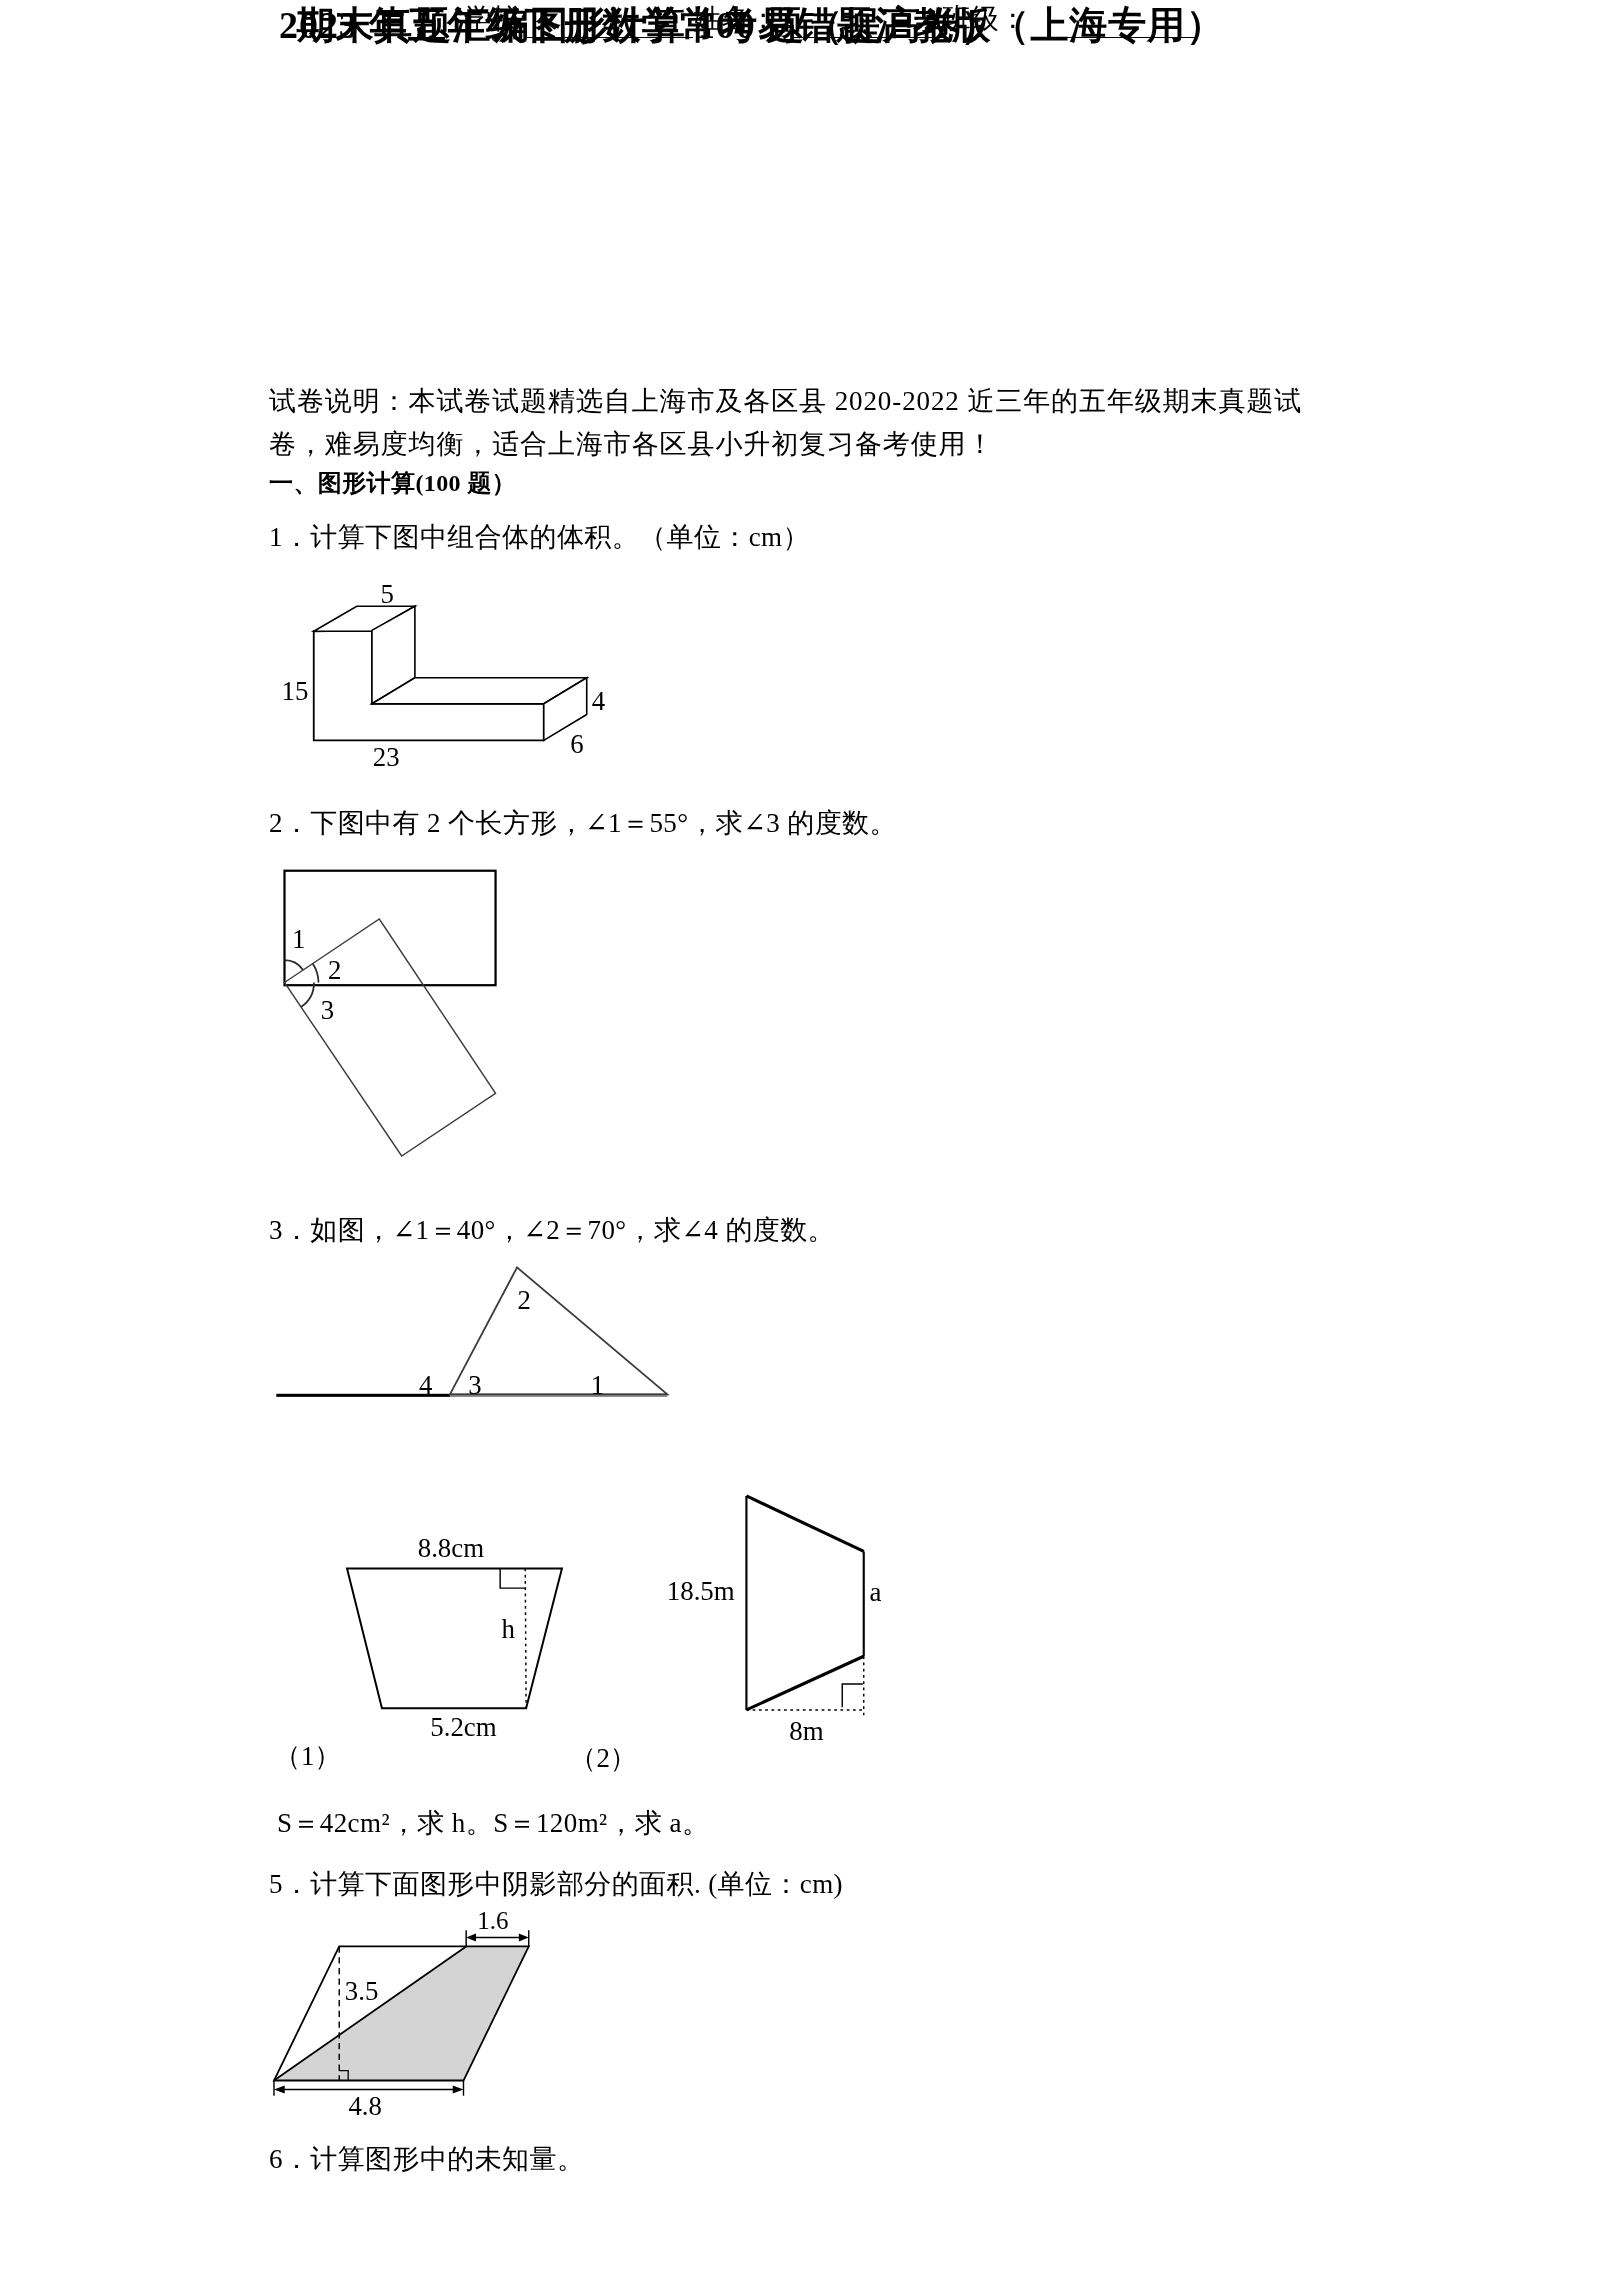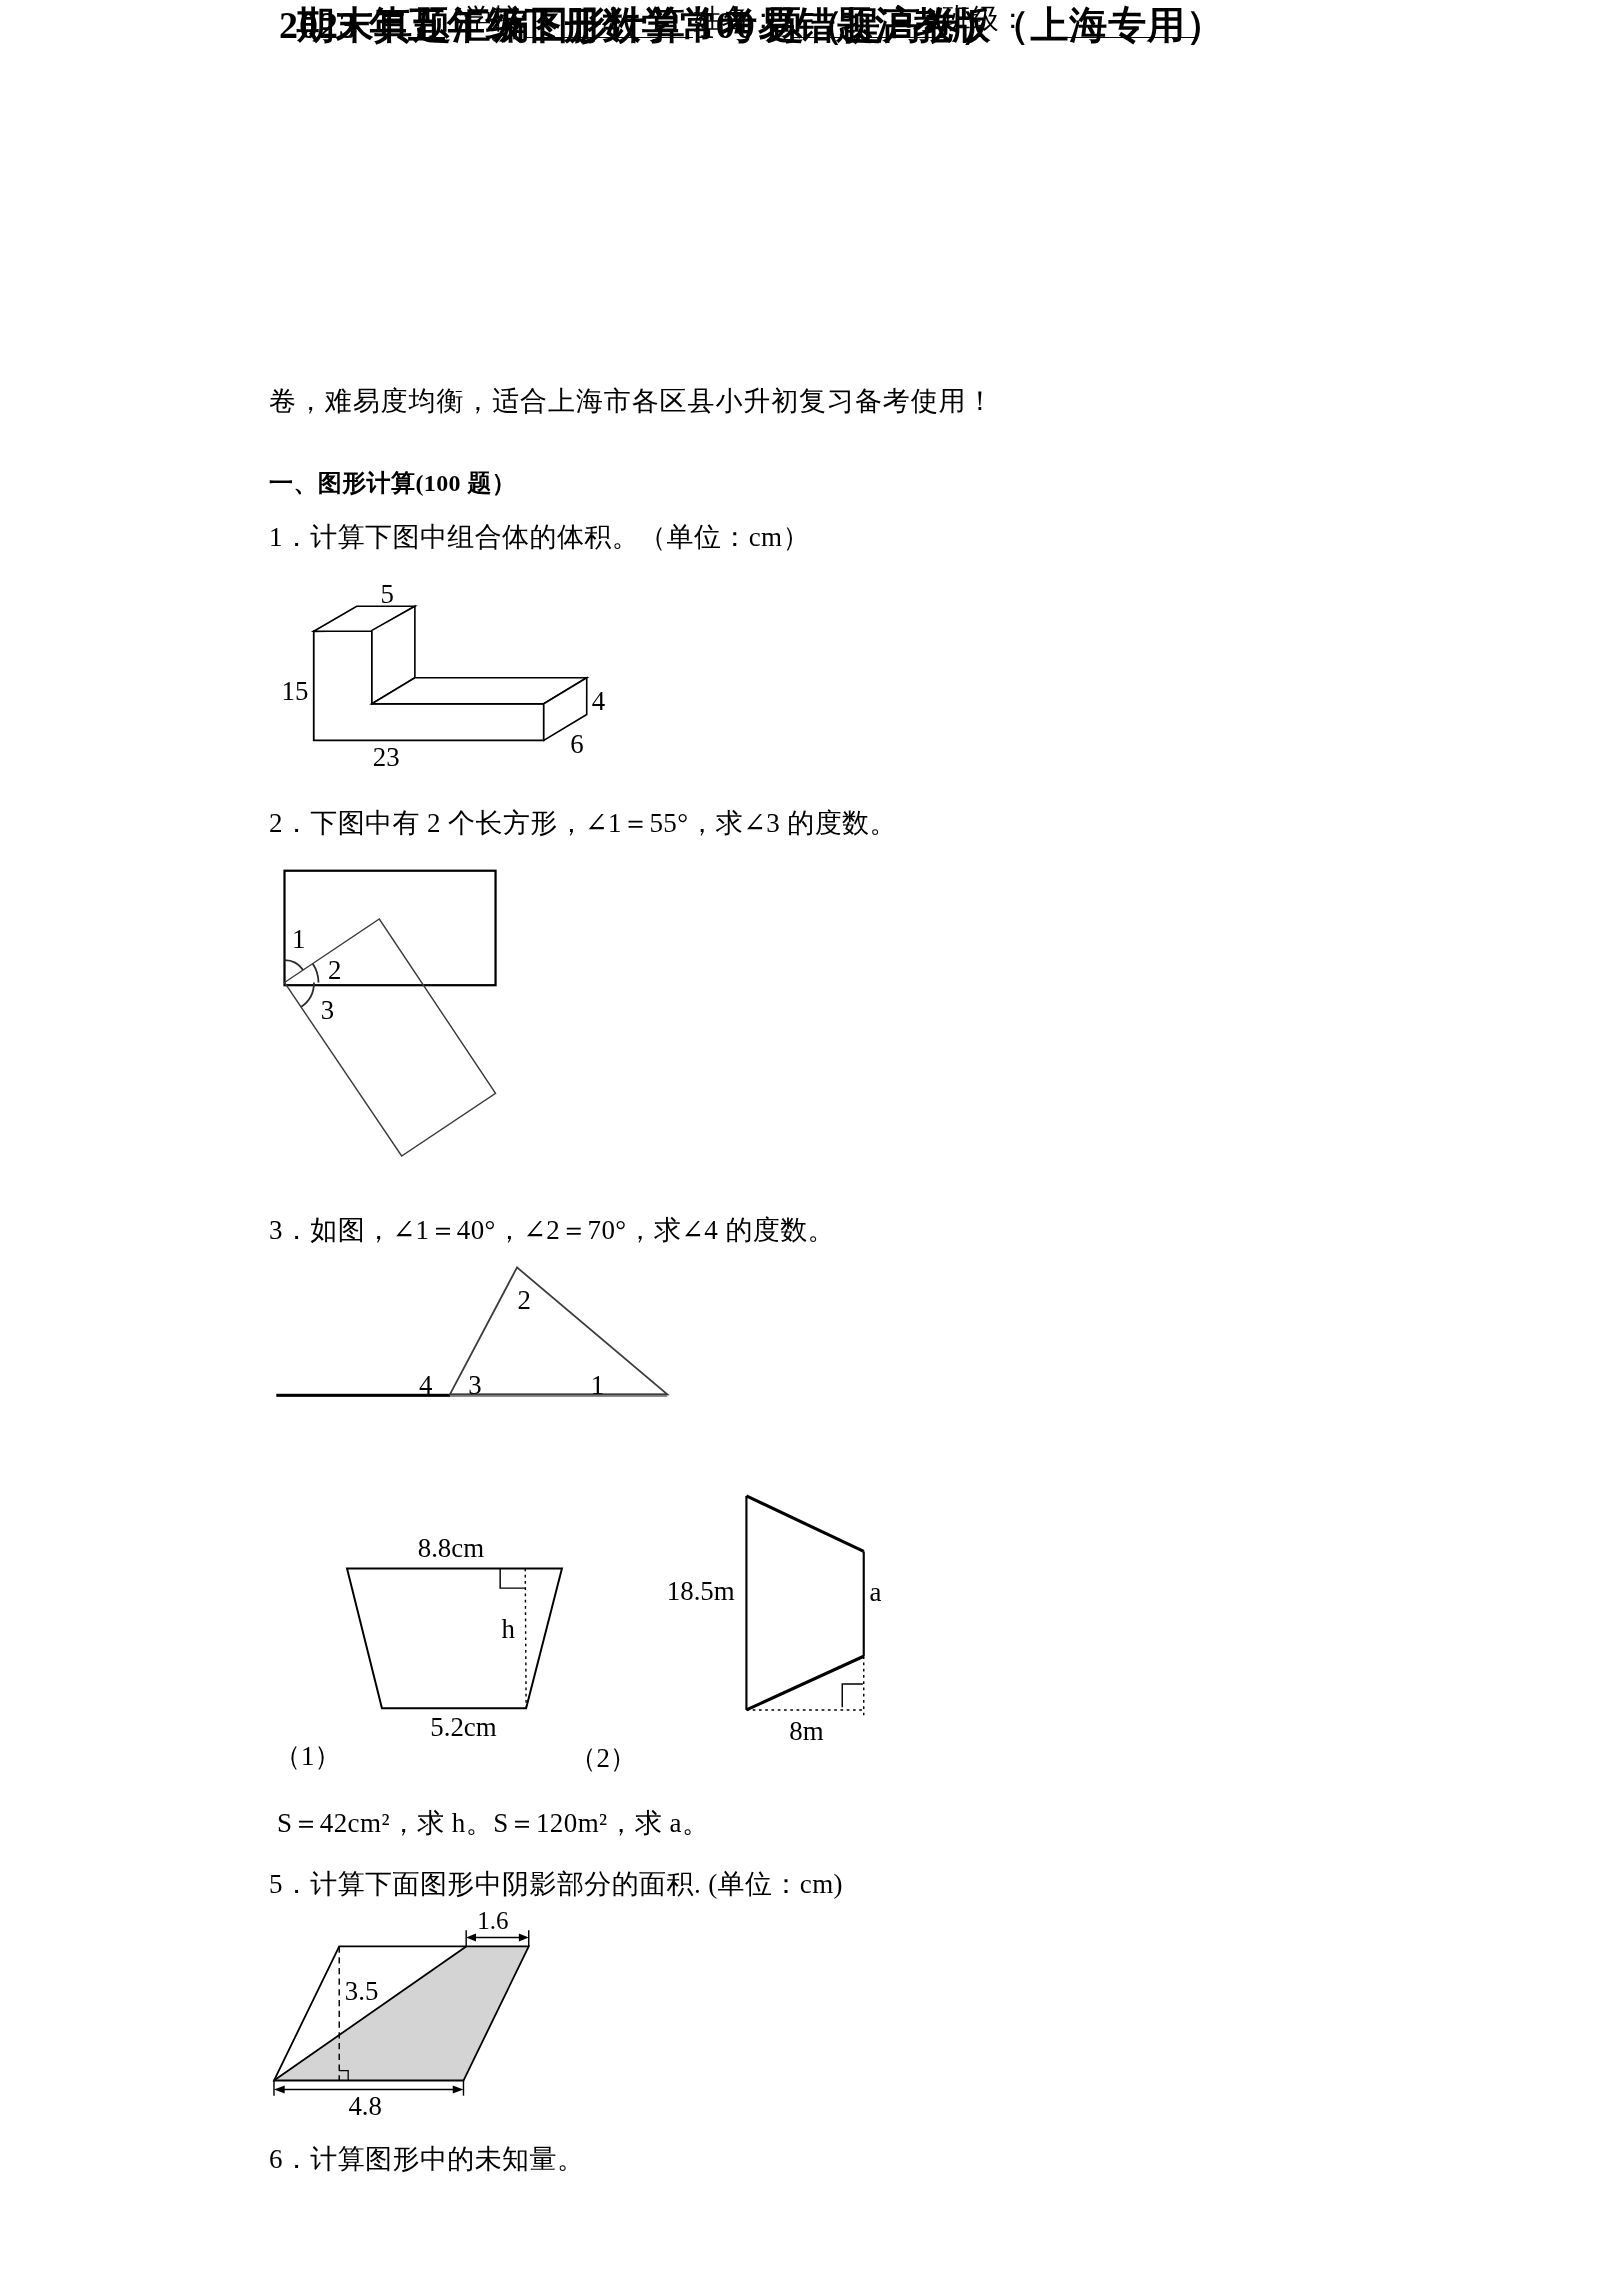--- a/index.html
+++ b/index.html
@@ -50,20 +50,21 @@
 <div class="page">
 
   <div class="abs title-line">期末真题汇编图形计算 100 题（提高卷）</div>
   <div class="abs subtitle-line">2023 年五年级下册数学常考易错题沪教版（上海专用）</div>
 
   <div class="abs student-line">
     <span class="lbl">学校:</span><span class="blank w1"></span><span class="lbl">姓名：</span><span class="blank w2"></span><span class="lbl">班级：</span><span class="blank w3"></span>
   </div>
 
   <div class="abs description">
+    <div>试卷说明：本试卷试题精选自上海市及各区县 2020-2022 近三年的五年级期末真题试</div>
     <div>卷，难易度均衡，适合上海市各区县小升初复习备考使用！</div>
   </div>
 
   <div class="abs section-heading">一、图形计算(100 题）</div>
 
   <div class="abs q-text" style="left:269px; top:518px;">1．计算下图中组合体的体积。（单位：cm）</div>
 
   <svg class="abs" style="left:269px; top:573px;" width="358" height="206" viewBox="0 0 400 230">
     <path d="M50,65 L115,64 L115,146 L307,146 L307,187 L50,187 Z" fill="#fff" stroke="#000" stroke-width="2"></path>
     <path d="M50,65 L98,37 L163,37 L115,65 Z" fill="#fff" stroke="#000" stroke-width="1.8"></path>

